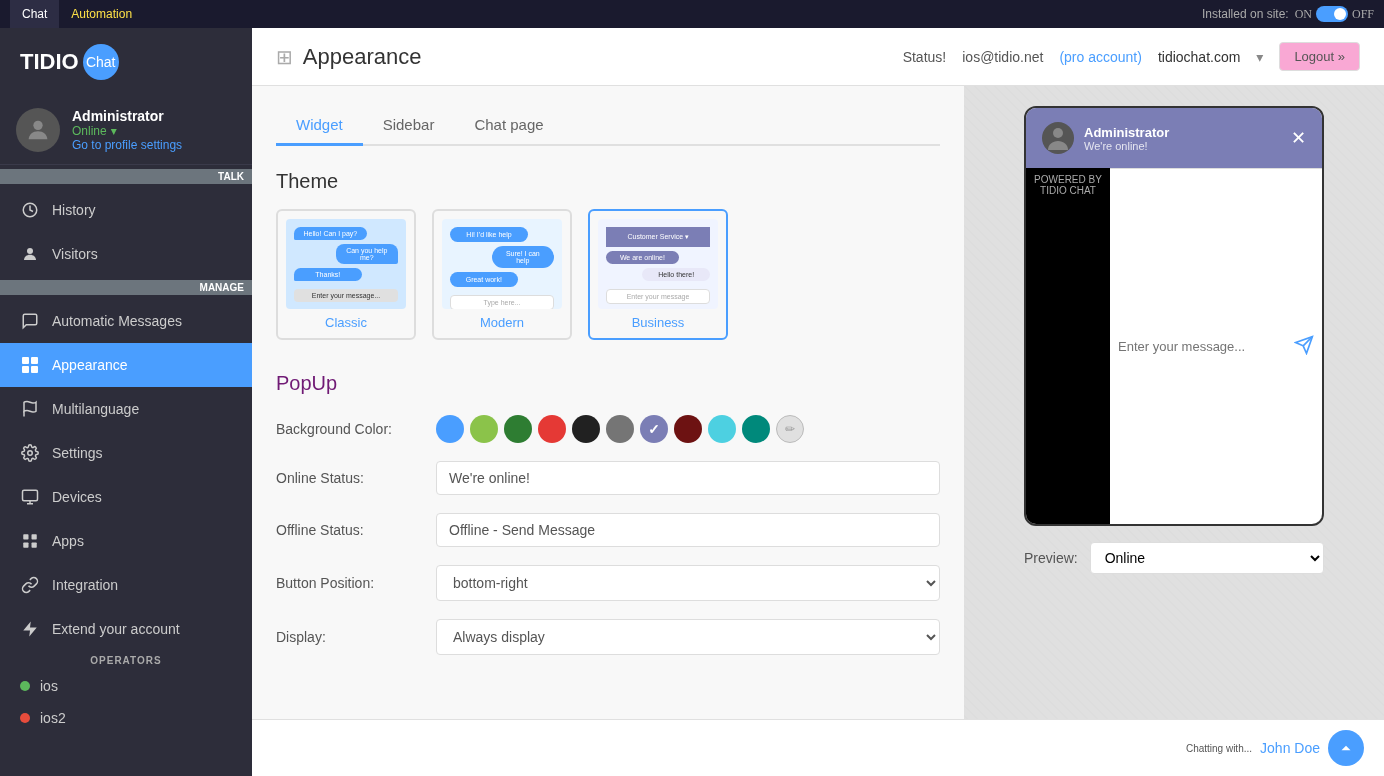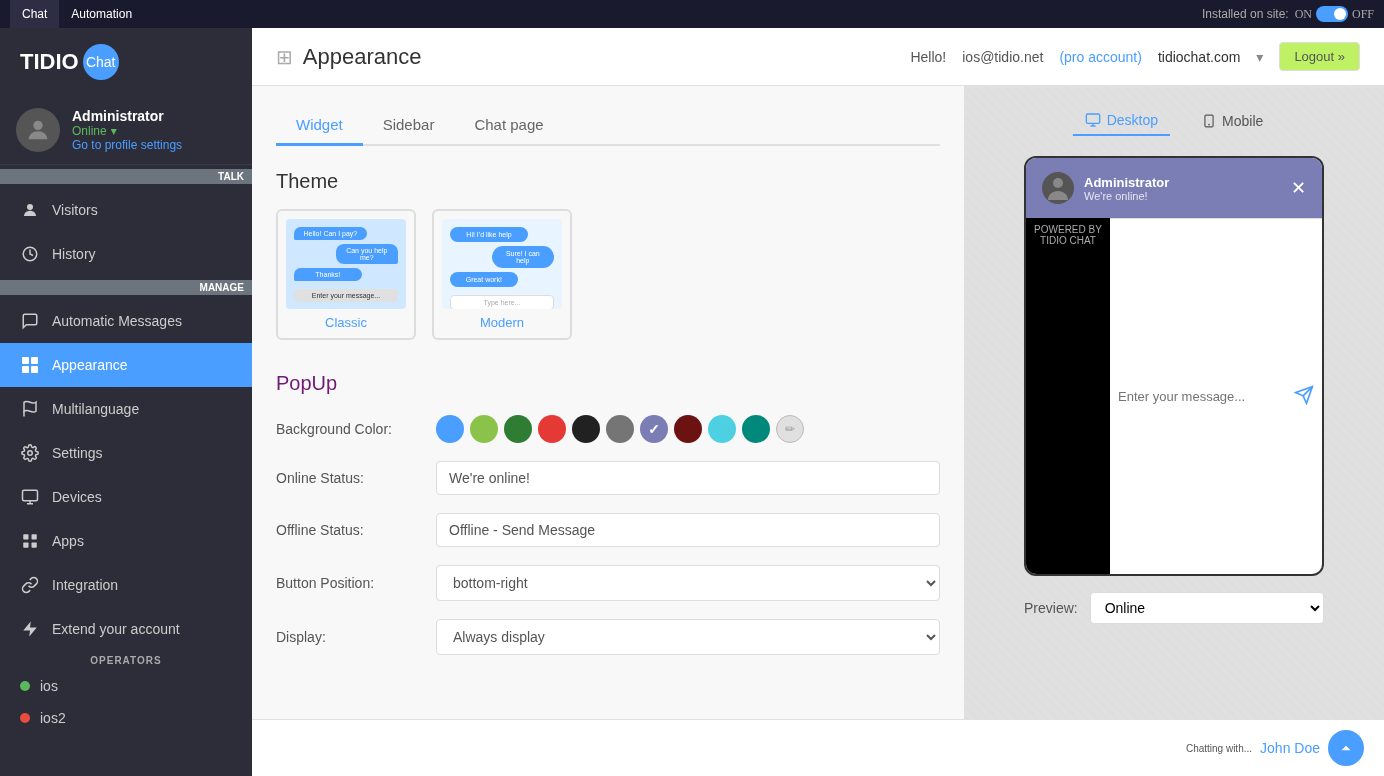--- a/index.html
+++ b/index.html
@@ -1,20 +1,20 @@
 <!DOCTYPE html>
 <html><head>
   <meta charset="utf-8">
   <style>
     * { box-sizing: border-box; margin: 0; padding: 0; }
     body { font-family: 'Segoe UI', Arial, sans-serif; font-size: 14px; background: #f0f0f0; display: flex; flex-direction: column; height: 776px; overflow: hidden; }
 
     
     .top-bar { background: #1a1a2e; display: flex; align-items: center; height: 28px; padding: 0 10px; }
-    .top-bar-tab { color: #ffffff; font-size: 12px; padding: 0 12px; cursor: pointer; height: 100%; display: flex; align-items: center; }
+    .top-bar-tab { color: #fde047; font-size: 12px; padding: 0 12px; cursor: pointer; height: 100%; display: flex; align-items: center; }
     .top-bar-tab.active { background: #2d2d44; color: #fff; }
     .top-bar-installed { margin-left: auto; color: #aaa; font-size: 12px; display: flex; align-items: center; gap: 6px; }
     .toggle-switch { display: inline-flex; align-items: center; gap: 4px; }
     .toggle-label { font-size: 12px; color: #aaa; font-family: Liberation Serif, serif; }
     .toggle { width: 32px; height: 16px; background: #4a9eff; border-radius: 8px; position: relative; cursor: pointer; }
     .toggle::after { content: ''; position: absolute; width: 12px; height: 12px; background: white; border-radius: 50%; top: 2px; right: 2px; }
 
     
     .main-layout { display: flex; flex: 1; overflow: hidden; }
 
@@ -50,21 +50,21 @@
 
     
     .header { background: white; padding: 0 24px; height: 58px; display: flex; align-items: center; justify-content: space-between; border-bottom: 1px solid #e0e0e0; }
     .header-title { display: flex; align-items: center; gap: 10px; font-size: 22px; color: #333; }
     .header-right { display: flex; align-items: center; gap: 16px; }
     .header-hello { color: #555; font-size: 14px; }
     .header-email { color: #555; }
     .pro-account { color: #4a9eff; cursor: pointer; }
     .header-domain { color: #333; font-weight: 500; }
     .header-dropdown { color: #888; cursor: pointer; }
-    .logout-btn { background: #bef264; border: 1px solid #ddd; padding: 6px 14px; border-radius: 4px; cursor: pointer; color: #555; font-size: 13px; }
+    .logout-btn { background: #f9a8d4; border: 1px solid #ddd; padding: 6px 14px; border-radius: 4px; cursor: pointer; color: #555; font-size: 13px; }
 
     
     .main-content { flex: 1; display: flex; overflow: hidden; }
 
     
     .left-panel { flex: 1; padding: 20px 24px; overflow-y: auto; background: #f8f8f8; }
 
     
     .tabs { display: flex; border-bottom: 2px solid #e0e0e0; margin-bottom: 24px; }
     .tab { padding: 10px 20px; cursor: pointer; color: #666; font-size: 15px; border-bottom: 3px solid transparent; margin-bottom: -2px; }
@@ -167,35 +167,35 @@
           <span>▾</span>
         </div>
         <div class="profile-link">Go to profile settings</div>
       </div>
     </div>
 
     <div class="talk-badge">TALK</div>
 
     <div class="sidebar-item">
       <div class="item-icon">
+        <svg width="18" height="18" fill="none" stroke="#ccc" stroke-width="2" viewBox="0 0 24 24">
+            <circle cx="12" cy="12" r="9"></circle>
+            <polyline points="12 6 12 12 16 14"></polyline>
+          </svg>
+      </div>
+      <span class="item-label">History</span>
+    </div>
+    <div class="sidebar-item">
+      <div class="item-icon">
         <svg width="18" height="18" fill="#ccc" viewBox="0 0 24 24">
             <circle cx="12" cy="8" r="4"></circle>
             <path d="M4 20c0-4 3.6-7 8-7s8 3 8 7"></path>
           </svg>
       </div>
       <span class="item-label">Visitors</span>
-    </div>
-    <div class="sidebar-item">
-      <div class="item-icon">
-        <svg width="18" height="18" fill="none" stroke="#ccc" stroke-width="2" viewBox="0 0 24 24">
-            <circle cx="12" cy="12" r="9"></circle>
-            <polyline points="12 6 12 12 16 14"></polyline>
-          </svg>
-      </div>
-      <span class="item-label">History</span>
     </div>
 
     <div class="manage-badge">MANAGE</div>
 
     <div class="sidebar-item">
       <div class="item-icon">
         <svg width="18" height="18" fill="none" stroke="#ccc" stroke-width="2" viewBox="0 0 24 24">
             <path d="M21 15a2 2 0 0 1-2 2H7l-4 4V5a2 2 0 0 1 2-2h14a2 2 0 0 1 2 2z"></path>
           </svg>
       </div>
@@ -281,21 +281,21 @@
   </div>
 
   <div class="content-area">
 
     <div class="header">
       <div class="header-title">
         <span style="color:#aaa; font-size:20px;">⊞</span>
         <span>Appearance</span>
       </div>
       <div class="header-right">
-        <span class="header-hello">Hello!</span>
+        <span class="header-hello">Status!</span>
         <span class="header-email">ios@tidio.net</span>
         <span class="pro-account">(pro account)</span>
         <span class="header-domain">tidiochat.com</span>
         <span class="header-dropdown">▾</span>
         <button class="logout-btn">Logout »</button>
       </div>
     </div>
 
     <div class="main-content">
 
@@ -323,20 +323,31 @@
           <div class="theme-card">
             <div class="theme-card-image">
               <div style="background:#e8f4ff; width:100%; height:100%; display:flex; flex-direction:column; padding:8px; gap:4px;">
                 <div style="background:#4a9eff; color:white; border-radius:12px; padding:4px 8px; font-size:7px; width:75%;">Hi! I'd like help</div>
                 <div style="background:#4a9eff; color:white; border-radius:12px; padding:4px 8px; font-size:7px; align-self:flex-end; width:60%;">Sure! I can help</div>
                 <div style="background:#4a9eff; color:white; border-radius:12px; padding:4px 8px; font-size:7px; width:65%;">Great work!</div>
                 <div style="background:white; border:1px solid #ddd; border-radius:4px; padding:3px 6px; font-size:7px; color:#aaa; margin-top:4px;">Type here...</div>
               </div>
             </div>
             <div class="theme-label">Modern</div>
+          </div>
+          <div class="theme-card active">
+            <div class="theme-card-image">
+              <div style="background:#f0f4ff; width:100%; height:100%; display:flex; flex-direction:column; padding:8px; gap:4px;">
+                <div style="background:#7b7eb5; color:white; padding:6px; font-size:7px;">Customer Service ▾</div>
+                <div style="background:#7b7eb5; color:white; border-radius:8px; padding:3px 6px; font-size:7px; width:70%;">We are online!</div>
+                <div style="background:#e8e8f8; border-radius:8px; padding:3px 6px; font-size:7px; color:#333; width:65%; align-self:flex-end;">Hello there!</div>
+                <div style="background:white; border:1px solid #ddd; border-radius:4px; padding:3px 6px; font-size:7px; color:#aaa; margin-top:4px;">Enter your message</div>
+              </div>
+            </div>
+            <div class="theme-label">Business</div>
           </div>
         </div>
 
         <div class="popup-title">PopUp</div>
 
         <div class="form-row">
           <div class="form-label">Background Color:</div>
           <div class="form-control color-swatches">
             <div class="color-swatch" style="background:#4a9eff;"></div>
             <div class="color-swatch" style="background:#8bc34a;"></div>
@@ -387,37 +398,20 @@
               <option>Always display</option>
               <option>Never display</option>
               <option>Show on pages</option>
             </select>
           </div>
         </div>
       </div>
 
       <div class="right-panel">
 
-        <div class="device-tabs">
-          <div class="device-tab active">
-            <svg width="16" height="16" fill="none" stroke="#4a9eff" stroke-width="2" viewBox="0 0 24 24">
-                <rect x="2" y="3" width="20" height="14" rx="2"></rect>
-                <line x1="8" y1="21" x2="16" y2="21"></line>
-                <line x1="12" y1="17" x2="12" y2="21"></line>
-              </svg>
-            <span>Desktop</span>
-          </div>
-          <div class="device-tab">
-            <svg width="14" height="16" fill="none" stroke="#555" stroke-width="2" viewBox="0 0 24 24">
-                <rect x="5" y="2" width="14" height="20" rx="2"></rect>
-                <line x1="12" y1="18" x2="12" y2="18" stroke-linecap="round" stroke-width="3"></line>
-              </svg>
-            <span>Mobile</span>
-          </div>
-        </div>
 
         <div class="phone-frame">
           <div class="chat-header-preview">
             <div class="chat-avatar-preview">
               <svg width="32" height="32" viewBox="0 0 32 32">
                   <circle cx="16" cy="11" r="5" fill="#888"></circle>
                   <path d="M6 28c0-5.5 4.5-9 10-9s10 3.5 10 9" fill="#888"></path>
                 </svg>
             </div>
             <div class="chat-header-info">

